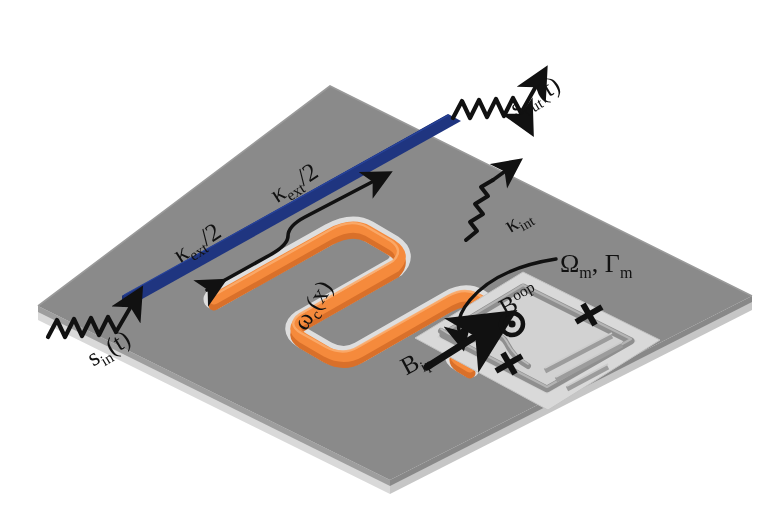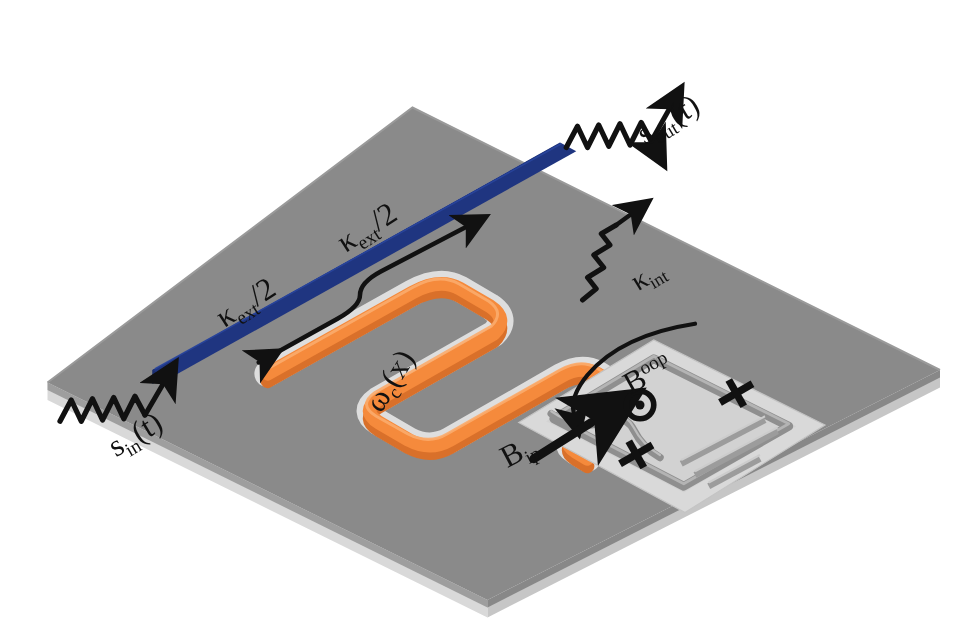--- a/index.html
+++ b/index.html
@@ -177,20 +177,23 @@
 </div>
 
 <div class="lbl" style="left:500px; top:216px; font-size:23px; transform:rotate(-31deg);">
   <span>κ</span><span class="sub">int</span>
 </div>
 
 <div class="lbl" style="left:287px; top:320px; font-size:25px; transform:rotate(-58deg);">
   <span>ω</span><span class="sub">c</span><span>(x)</span>
 </div>
 
+<div class="lbl" style="left:560px; top:249px; font-size:26px;">
+  <span>Ω</span><span class="sub">m</span><span>,</span>&nbsp;<span>Γ</span><span class="sub">m</span>
+</div>
 
 <div class="lbl" style="left:396px; top:356px; font-size:25px; transform:rotate(-28deg);">
   <span>B</span><span class="sub">ip</span>
 </div>
 
 <div class="lbl" style="left:494px; top:297px; font-size:25px; transform:rotate(-29deg);">
   <span>B</span><span class="sup">oop</span>
 </div>
 
 </div>

